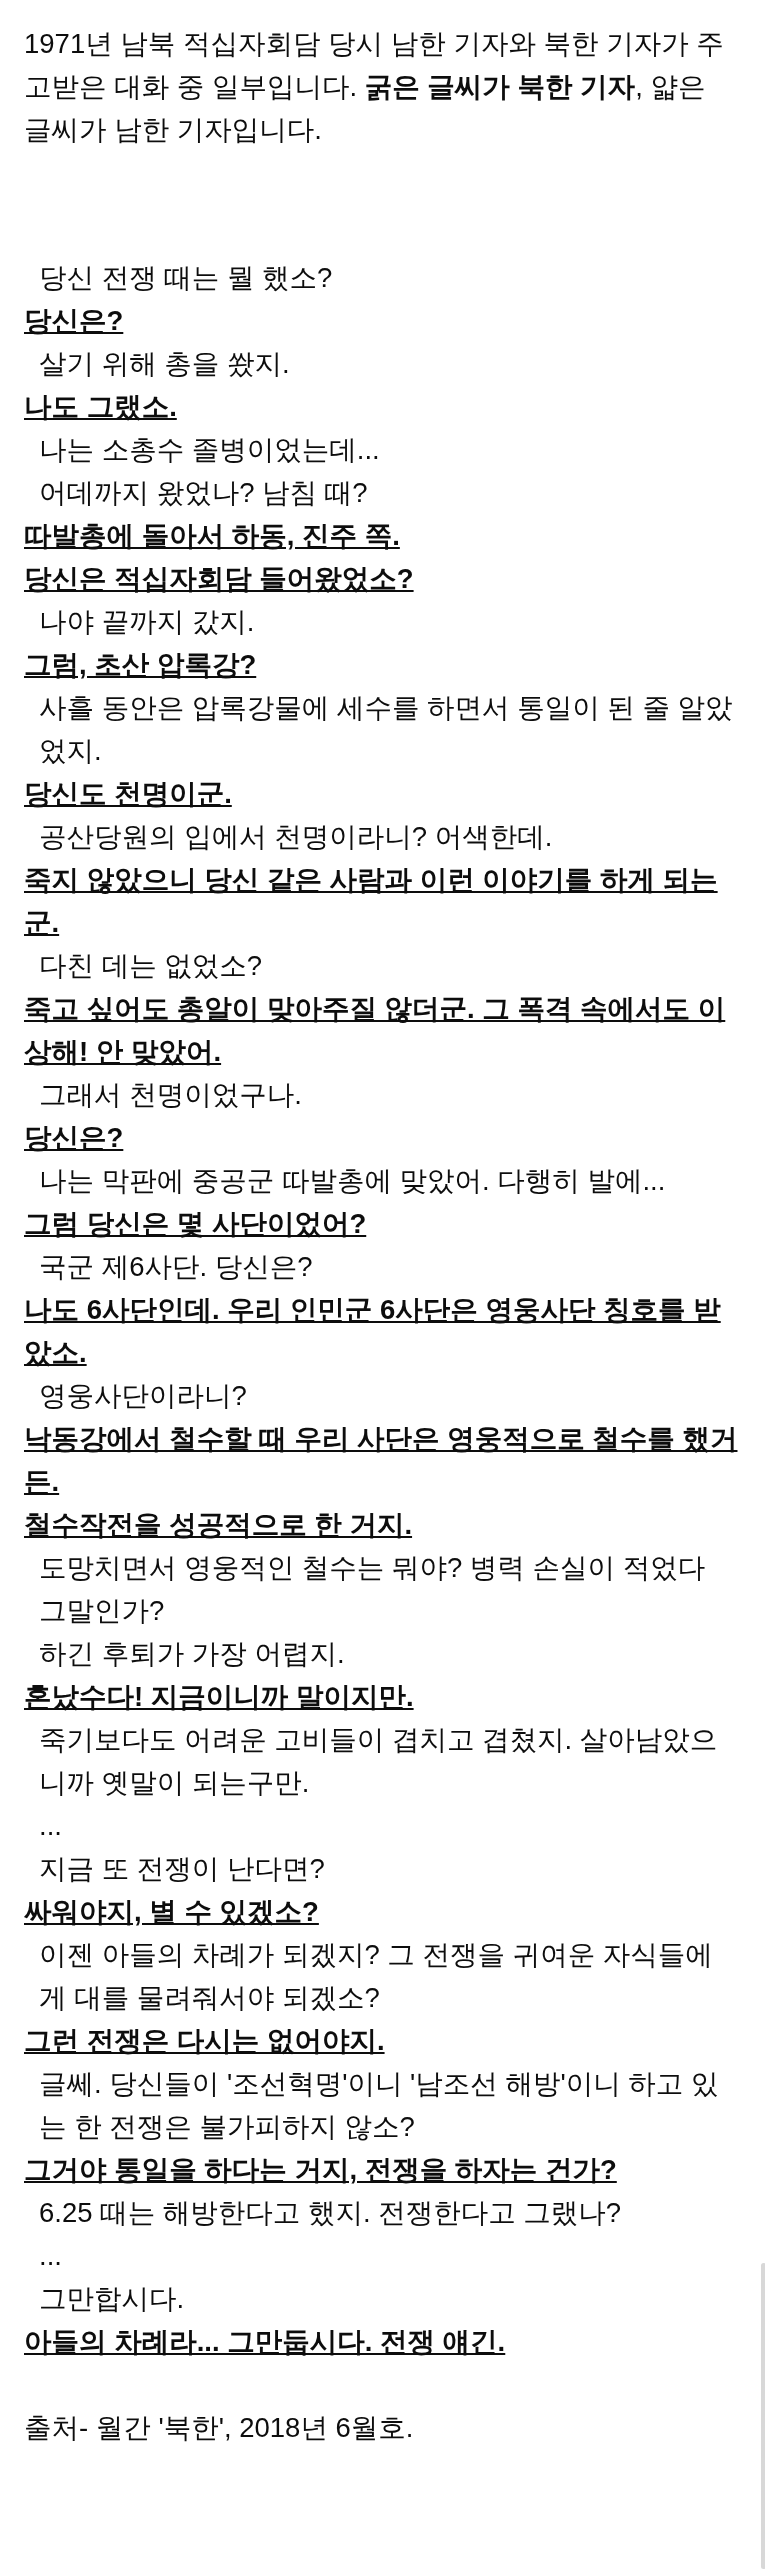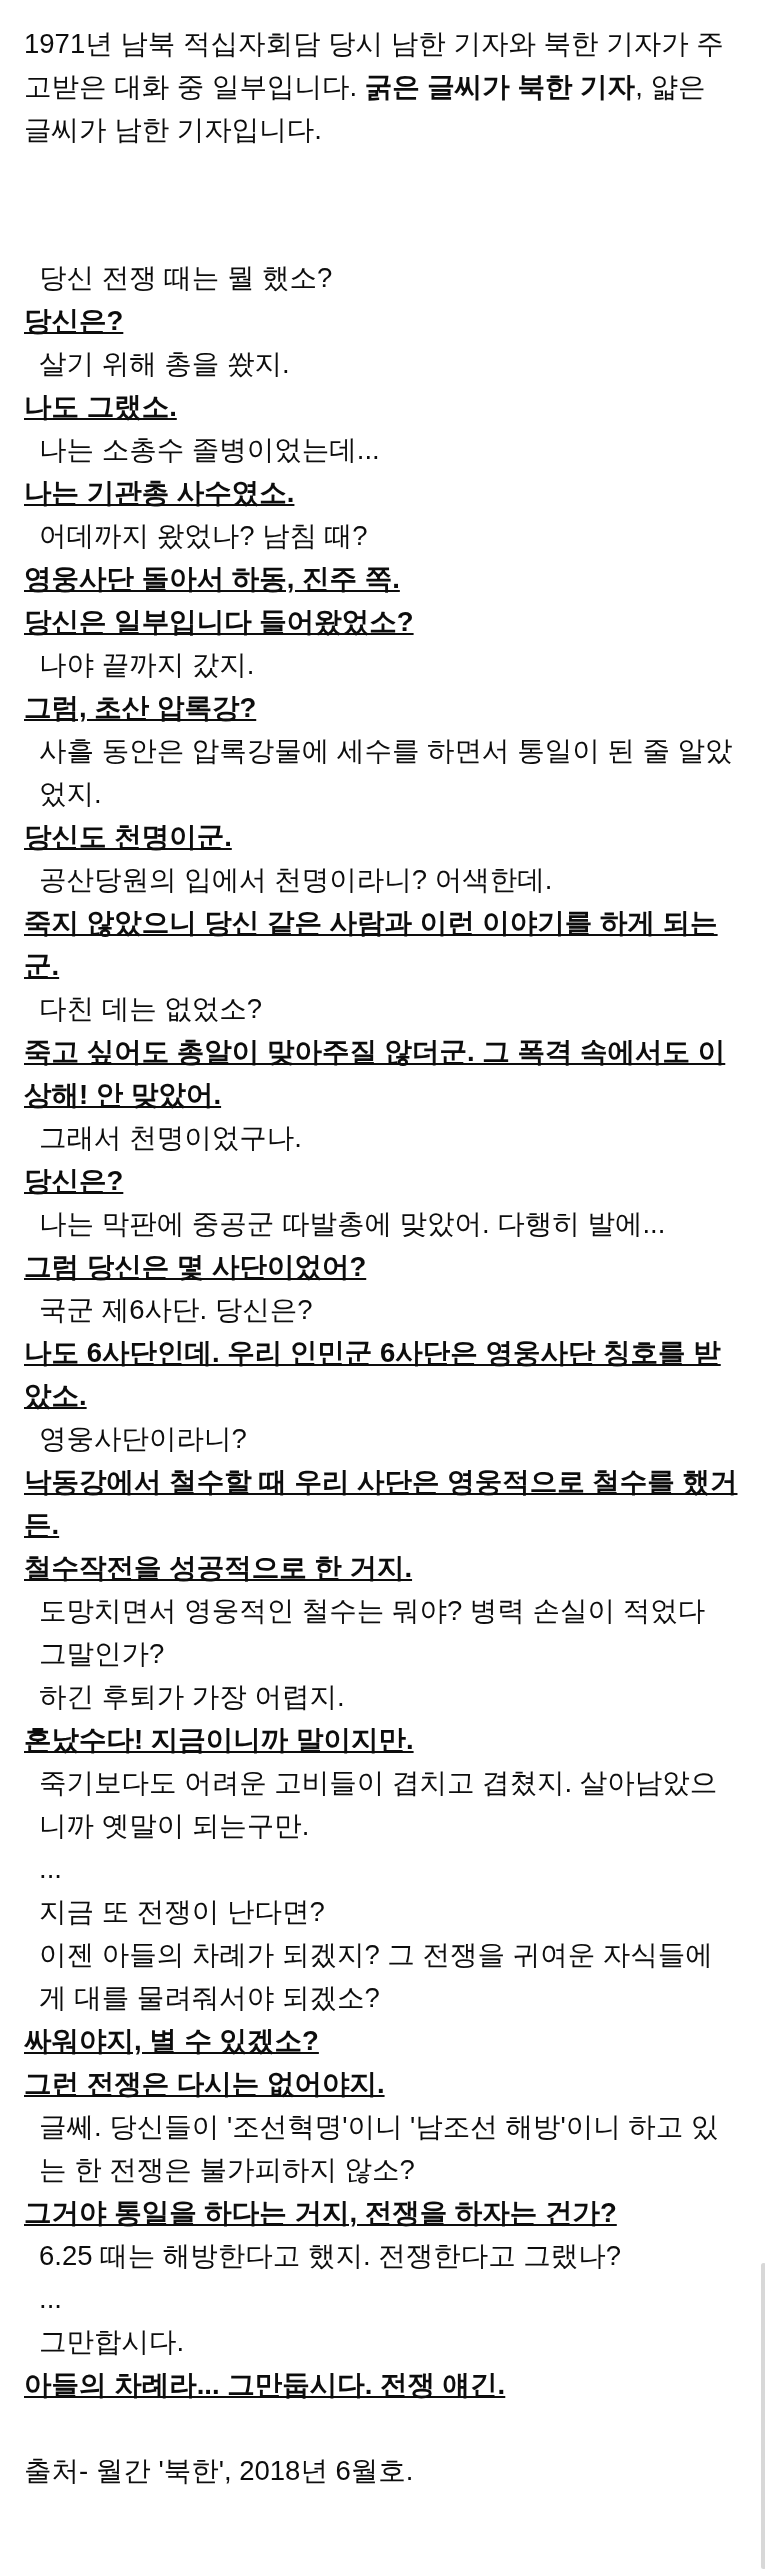--- a/index.html
+++ b/index.html
@@ -45,24 +45,23 @@
 
 <div class="page" style="color: rgb(13, 13, 13); background: rgb(255, 255, 255);">
   <div class="content">
     <p class="intro"><span class="seg-regular">1971년 남북 적십자회담 당시 남한 기자와 북한 기자가 주고받은 대화 중 일부입니다. </span><span class="seg-bold">굵은 글씨가 북한 기자</span><span class="seg-regular">, 얇은 글씨가 남한 기자입니다.</span></p>
     <div id="dialogue-list">
         <p class="line south">당신 전쟁 때는 뭘 했소?</p>
         <p class="line north">당신은?</p>
         <p class="line south">살기 위해 총을 쐈지.</p>
         <p class="line north">나도 그랬소.</p>
         <p class="line south">나는 소총수 졸병이었는데...</p>
-        <p class="line north">나는 기관총 사수였소.</p>
         <p class="line south">어데까지 왔었나? 남침 때?</p>
-        <p class="line north">영웅사단 돌아서 하동, 진주 쪽.</p>
-        <p class="line north">당신은 일부입니다 들어왔었소?</p>
+        <p class="line north">따발총에 돌아서 하동, 진주 쪽.</p>
+        <p class="line north">당신은 적십자회담 들어왔었소?</p>
         <p class="line south">나야 끝까지 갔지.</p>
         <p class="line north">그럼, 초산 압록강?</p>
         <p class="line south">사흘 동안은 압록강물에 세수를 하면서 통일이 된 줄 알았었지.</p>
         <p class="line north">당신도 천명이군.</p>
         <p class="line south">공산당원의 입에서 천명이라니? 어색한데.</p>
         <p class="line north">죽지 않았으니 당신 같은 사람과 이런 이야기를 하게 되는군.</p>
         <p class="line south">다친 데는 없었소?</p>
         <p class="line north">죽고 싶어도 총알이 맞아주질 않더군. 그 폭격 속에서도 이상해! 안 맞았어.</p>
         <p class="line south">그래서 천명이었구나.</p>
         <p class="line north">당신은?</p>
@@ -72,22 +71,22 @@
         <p class="line north">나도 6사단인데. 우리 인민군 6사단은 영웅사단 칭호를 받았소.</p>
         <p class="line south">영웅사단이라니?</p>
         <p class="line north">낙동강에서 철수할 때 우리 사단은 영웅적으로 철수를 했거든.</p>
         <p class="line north">철수작전을 성공적으로 한 거지.</p>
         <p class="line south">도망치면서 영웅적인 철수는 뭐야? 병력 손실이 적었다 그말인가?</p>
         <p class="line south">하긴 후퇴가 가장 어렵지.</p>
         <p class="line north">혼났수다! 지금이니까 말이지만.</p>
         <p class="line south">죽기보다도 어려운 고비들이 겹치고 겹쳤지. 살아남았으니까 옛말이 되는구만.</p>
         <p class="line south">...</p>
         <p class="line south">지금 또 전쟁이 난다면?</p>
+        <p class="line north">싸워야지, 별 수 있겠소?</p>
         <p class="line south">이젠 아들의 차례가 되겠지? 그 전쟁을 귀여운 자식들에게 대를 물려줘서야 되겠소?</p>
-        <p class="line north">싸워야지, 별 수 있겠소?</p>
         <p class="line north">그런 전쟁은 다시는 없어야지.</p>
         <p class="line south">글쎄. 당신들이 '조선혁명'이니 '남조선 해방'이니 하고 있는 한 전쟁은 불가피하지 않소?</p>
         <p class="line north">그거야 통일을 하다는 거지, 전쟁을 하자는 건가?</p>
         <p class="line south">6.25 때는 해방한다고 했지. 전쟁한다고 그랬나?</p>
         <p class="line south">...</p>
         <p class="line south">그만합시다.</p>
         <p class="line north">아들의 차례라... 그만둡시다. 전쟁 얘긴.</p>
       </div>
     <p class="source">출처- 월간 '북한', 2018년 6월호.</p>
   </div>

